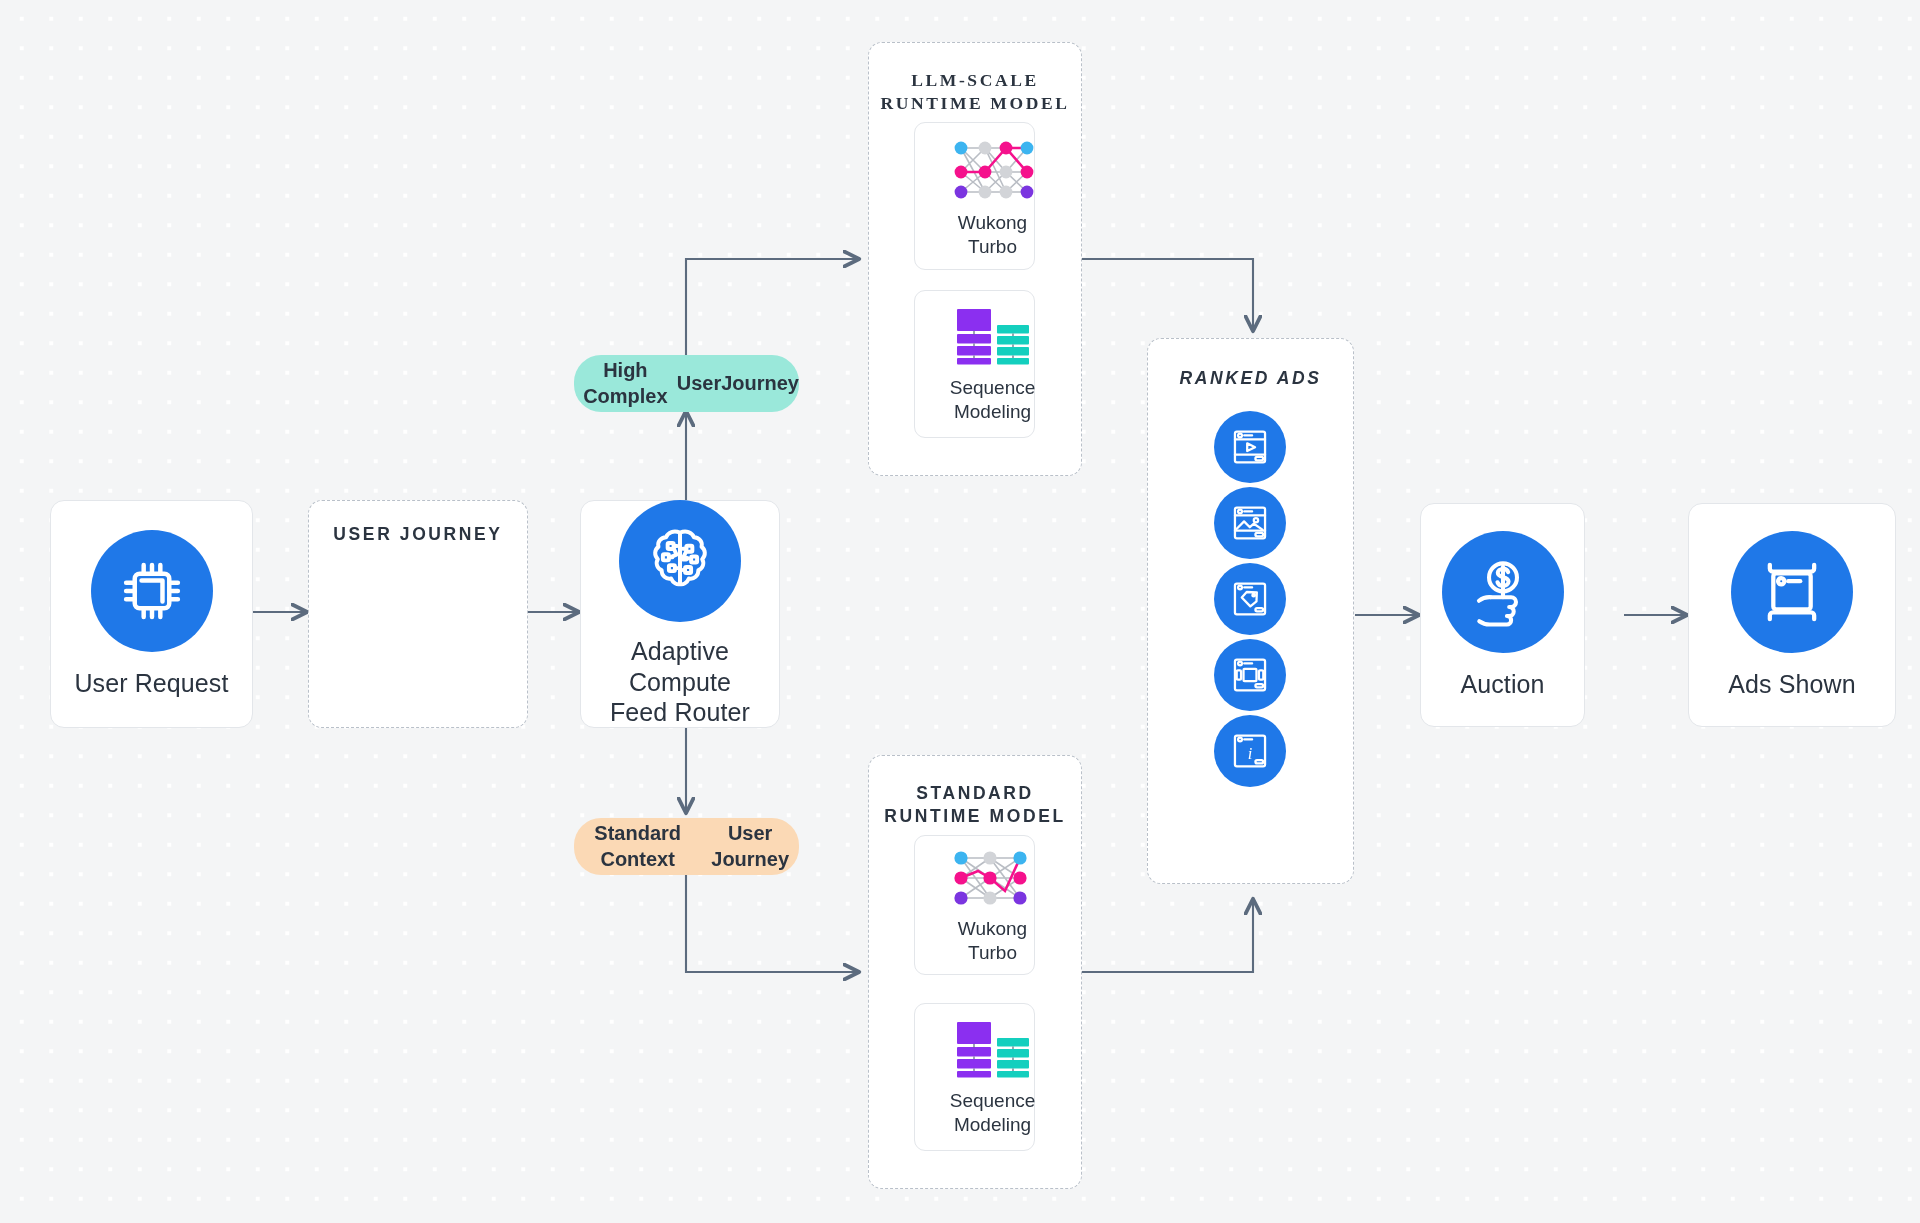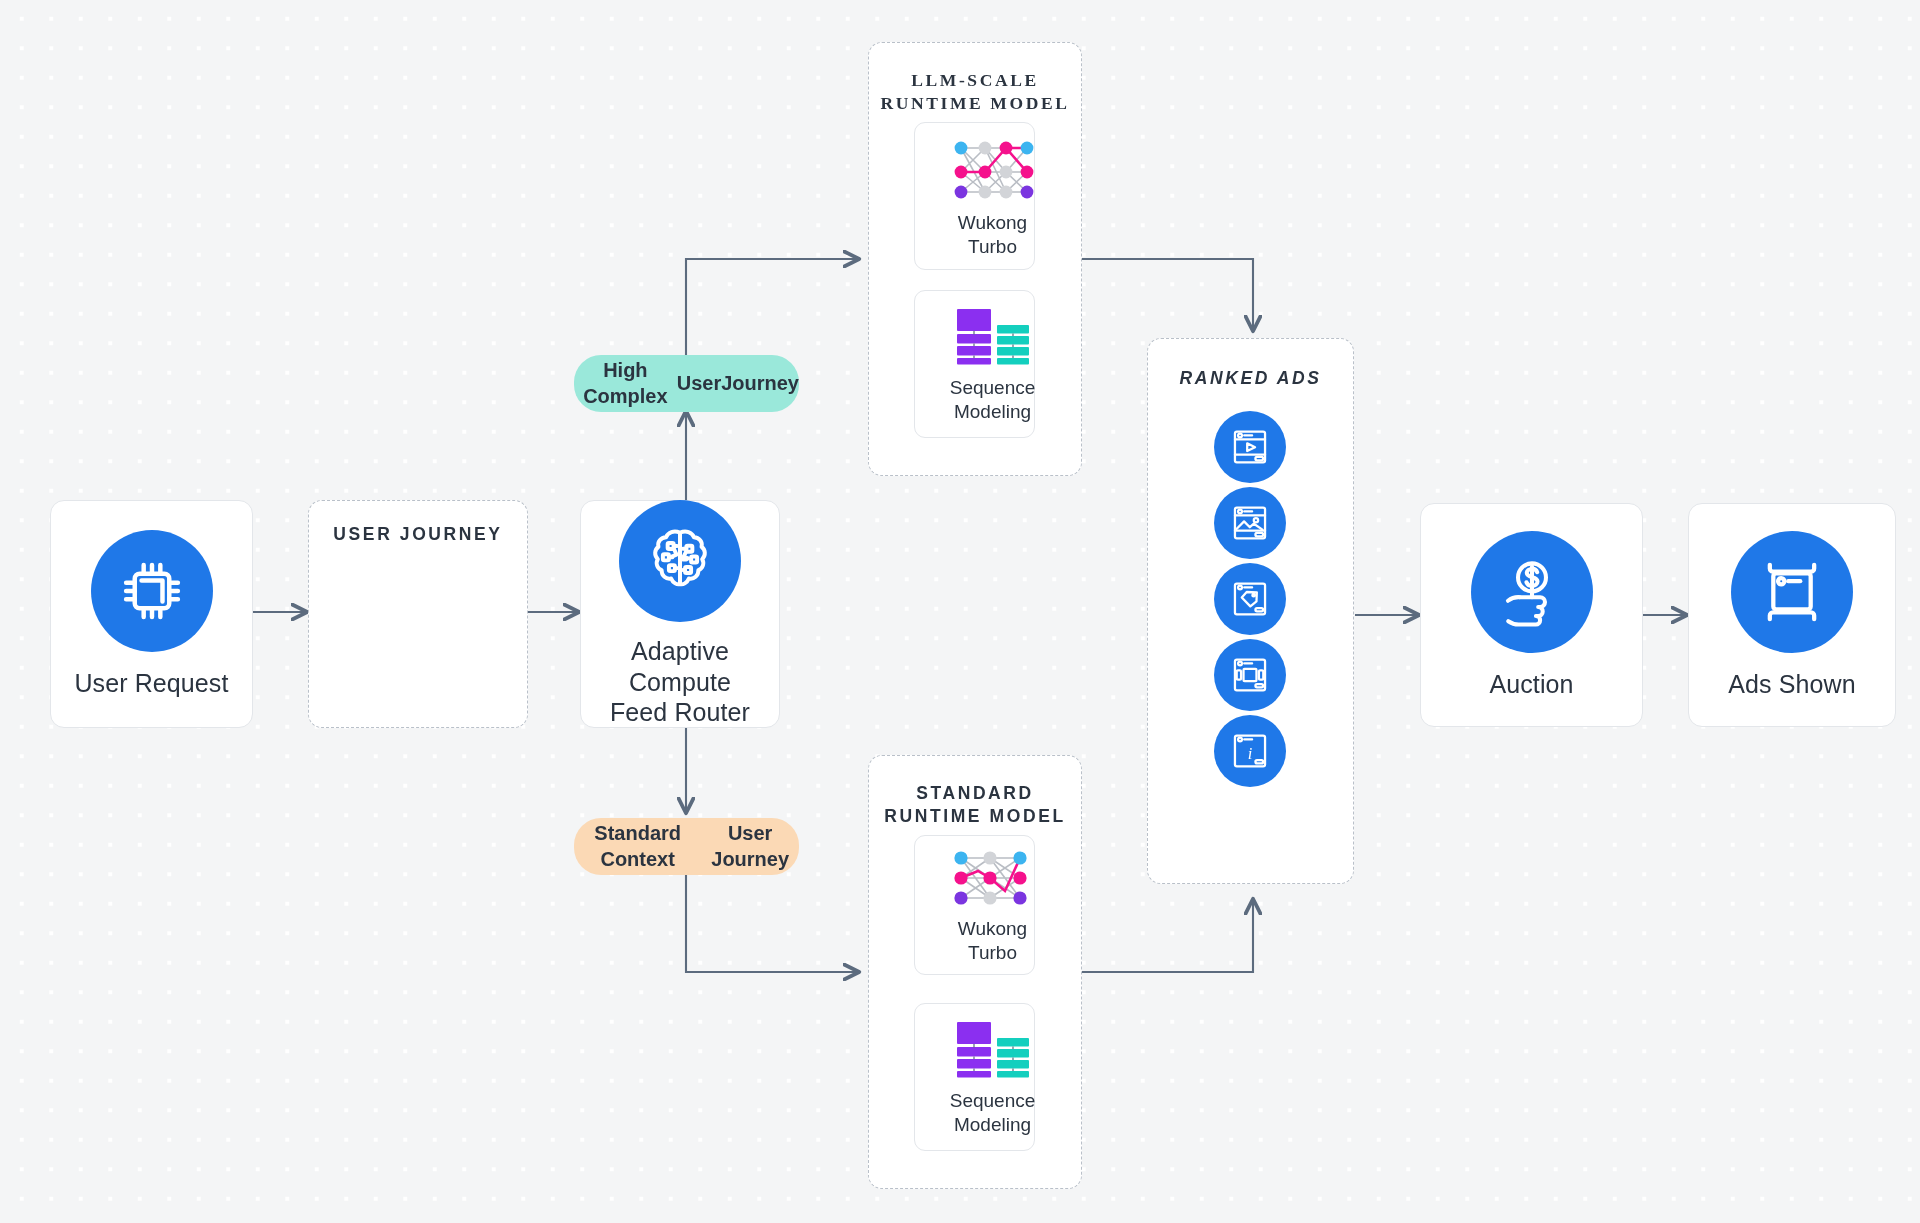--- a/index.html
+++ b/index.html
@@ -394,21 +394,21 @@
   <div class="ad-bubble" style="left:1214px; top:715px;">
     <svg width="42" height="42" viewBox="0 0 24 24" fill="none" stroke="#ffffff" stroke-width="1.3" stroke-linecap="round" stroke-linejoin="round">
       <rect x="3.4" y="3.2" width="17.2" height="17.6" rx="1.1"></rect>
       <circle cx="6.3" cy="5.4" r="1.1"></circle>
       <path d="M8.7 5.4 H13.2"></path>
       <text x="12" y="16.6" font-family="Liberation Serif, serif" font-style="italic" font-size="9.4" fill="#ffffff" stroke="none" text-anchor="middle">i</text>
       <rect x="15.1" y="17.2" width="4.4" height="1.9" rx=".9"></rect>
     </svg>
   </div>
 
-  <div class="node-card" style="left:1420px; top:503px; width:223px; height:224px;">
+  <div class="node-card" style="left:1420px; top:503px; width:165px; height:224px;">
     <div class="circle-icon" style="width:122px;height:122px;">
       <svg width="78" height="78" viewBox="0 0 24 24" fill="none" stroke="#ffffff" stroke-width="1.25" stroke-linecap="round" stroke-linejoin="round">
         <circle cx="12" cy="7.5" r="4.3"></circle>
         <path d="M13.6 5.9 a1.55 1.55 0 0 0-1.6-1 c-1 0-1.6.5-1.6 1.2 c0 1.8 3.3.9 3.3 2.7
                  c0 .8-.7 1.3-1.7 1.3 a1.7 1.7 0 0 1-1.7-1.1"></path>
         <path d="M12 4.2 V10.9"></path>
         <path d="M12 11.8 V13.6"></path>
         <path d="M8.2 13.6 h6.3 a1.5 1.5 0 0 1 0 3 h-.6
                  a1.4 1.4 0 0 1 0 2.8 h-.7 a1.3 1.3 0 0 1 0 2.6 H8.0
                  a5.6 5.6 0 0 1-3.3-1.0"></path>

